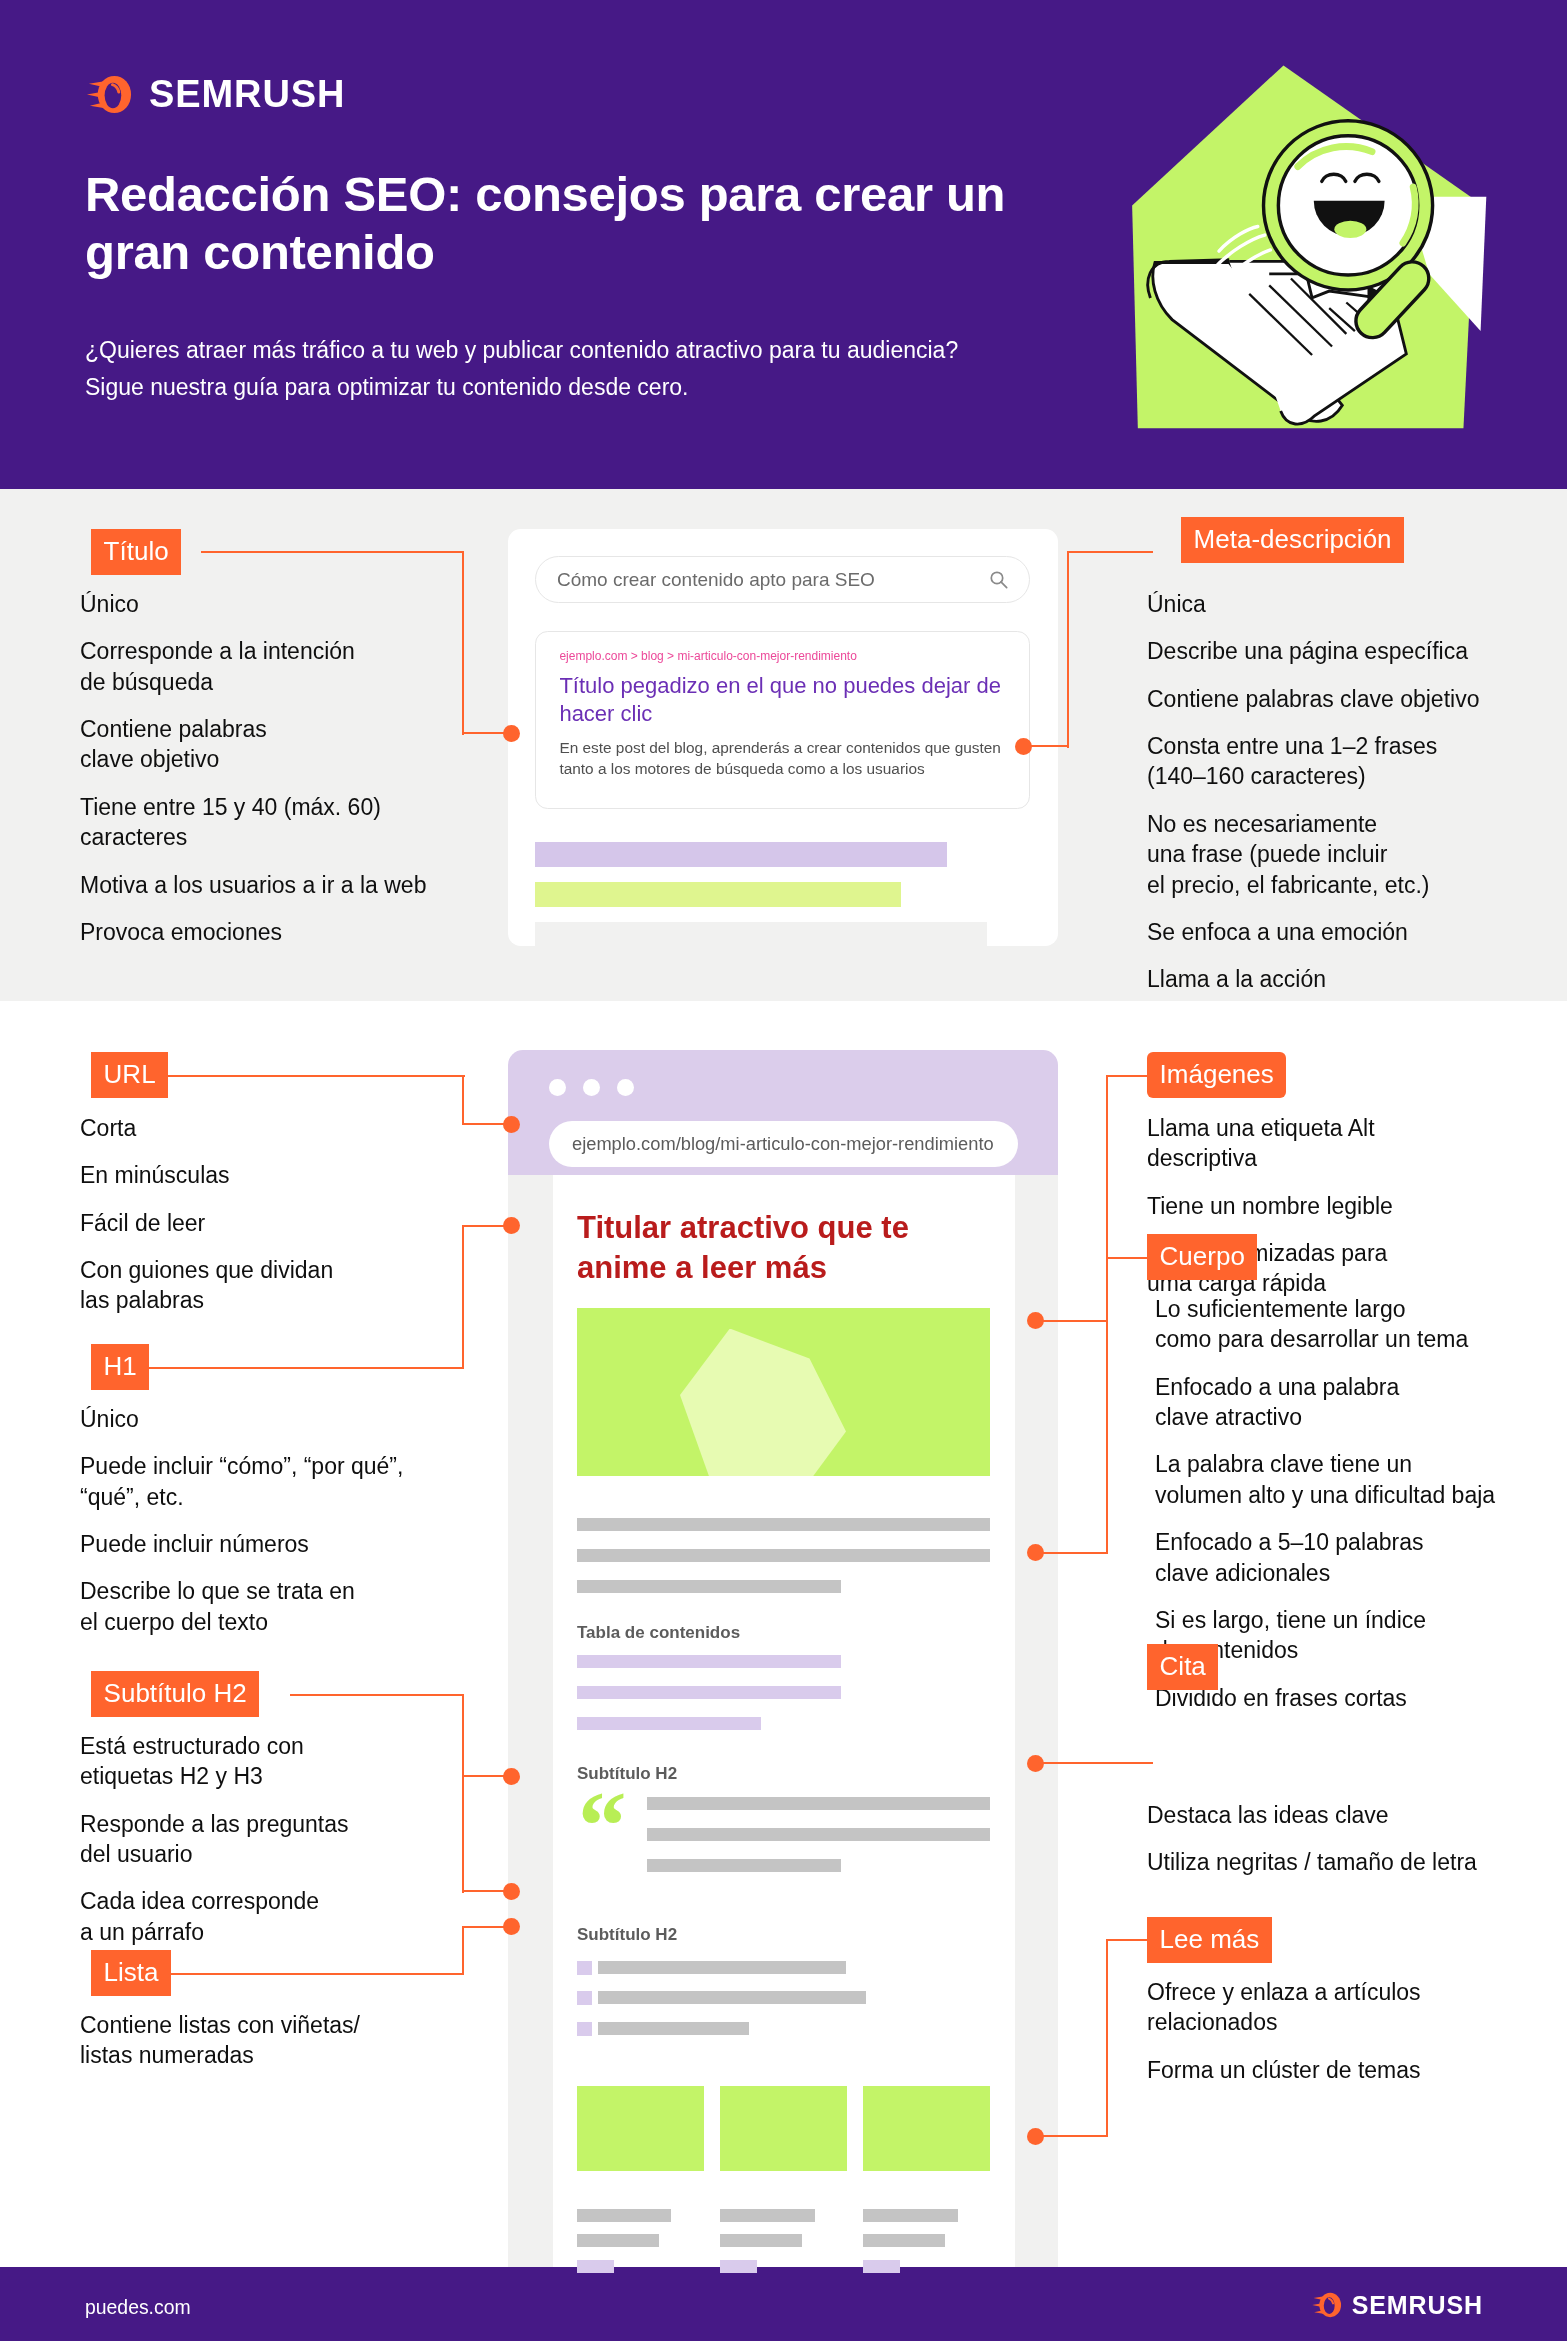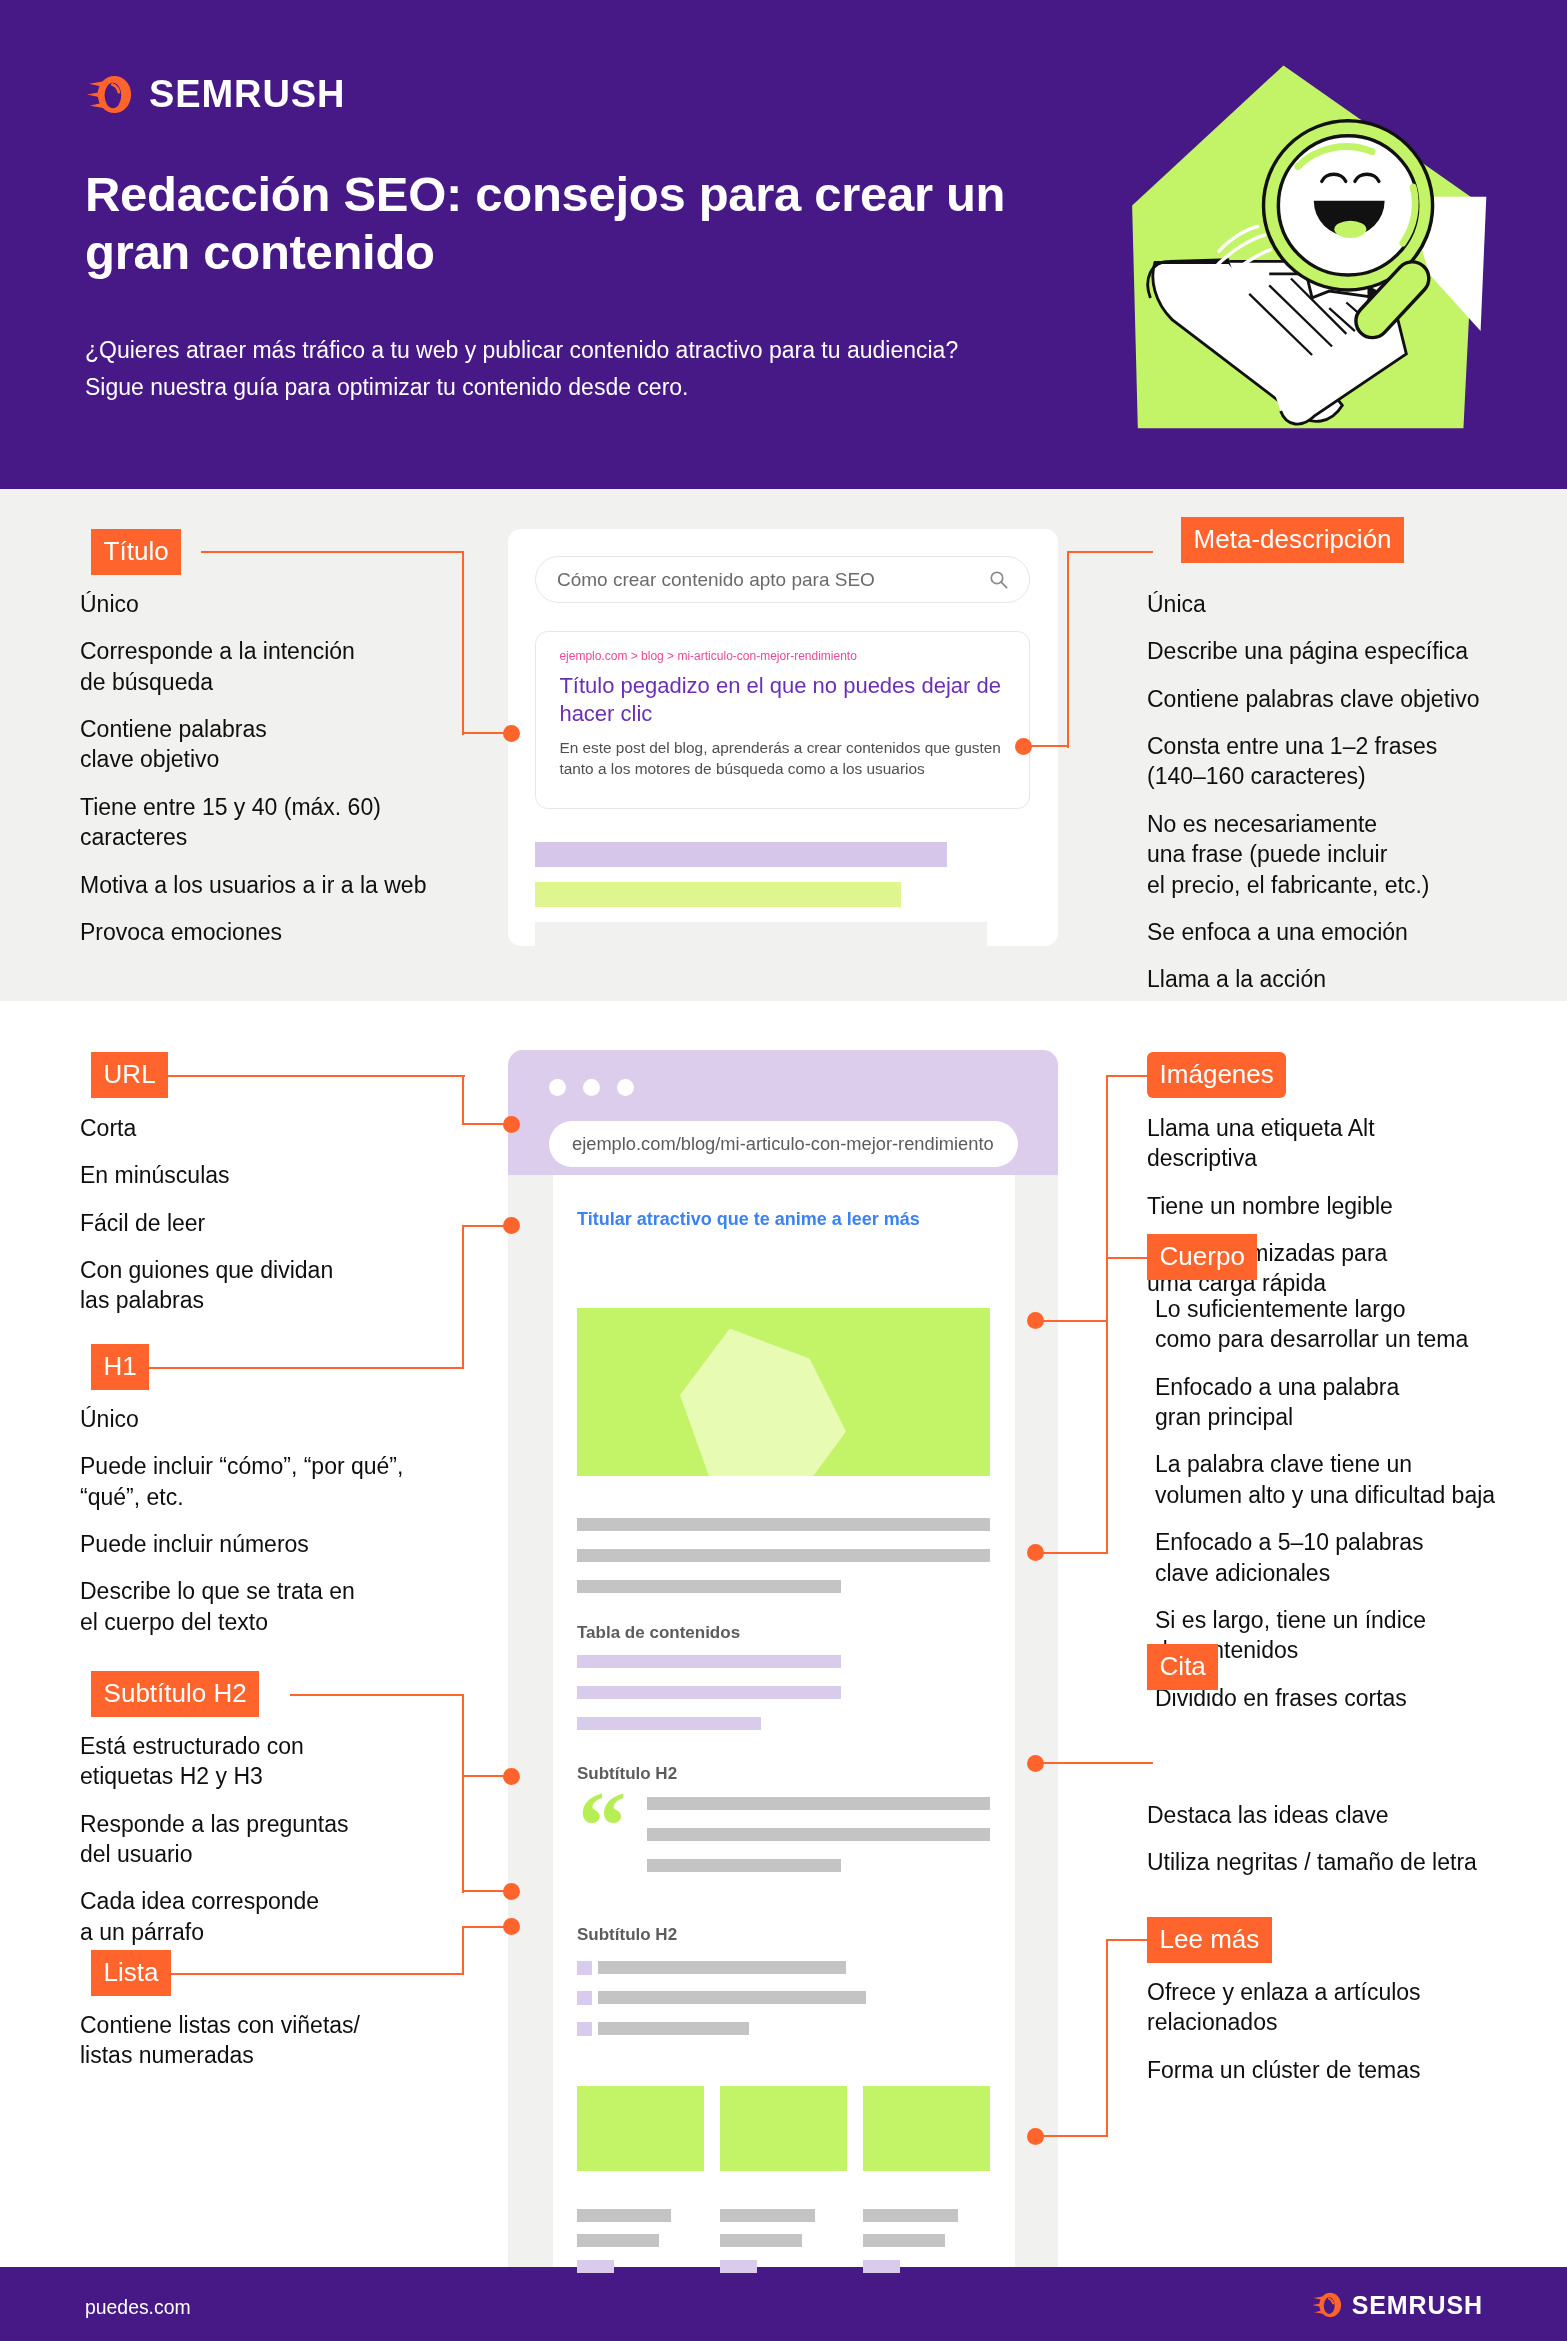--- a/index.html
+++ b/index.html
@@ -119,21 +119,21 @@
     padding:0 23px;
   }
   .urlbar span { font-size:18.3px; color:#5c5c5c; }
 
   .page {
     position:absolute; left:553px; top:1175px; width:462px; height:1092px;
     background:#ffffff; z-index:3;
   }
   .page h2.pt {
     position:absolute; left:24px; top:33px; width:354px;
-    font-size:18px; line-height:1.3; color:#3b82f6; font-weight:700;
+    font-size:31px; line-height:1.3; color:#b91c1c; font-weight:700;
   }
   .hero-img {
     position:absolute; left:24px; top:133px; width:413px; height:168px;
     background:#c3f468; overflow:hidden;
   }
   .hero-img .blob {
     position:absolute; left:103px; top:20.6px; width:166px; height:166px;
     background:#e7fbb2;
     clip-path:polygon(30% 0%, 78% 18%, 100% 62%, 72% 100%, 20% 96%, 0% 40%);
   }
@@ -408,21 +408,21 @@
   <div class="v" style="left:1106px; top:1075px; height:247px;"></div>
   <div class="h" style="left:1036px; top:1320px; width:71px;"></div>
 </div>
 <div class="dot" style="left:1027px; top:1312px;"></div>
 
 <div class="tag" style="left:1147px; top:1234px;">Cuerpo</div>
 <div class="bullets" style="left:1147px; top:1294px; width:412px;margin-left:8px;">
   <div class="b">Lo suficientemente largo
 como para desarrollar un tema</div>
   <div class="b">Enfocado a una palabra
-gran principal</div>
+clave atractivo</div>
   <div class="b">La palabra clave tiene un
 volumen alto y una dificultad baja</div>
   <div class="b">Enfocado a 5–10 palabras
 clave adicionales</div>
   <div class="b">Si es largo, tiene un índice
 de contenidos</div>
   <div class="b">Dividido en frases cortas</div>
 </div>
 <div class="conn">
   <div class="h" style="left:1106px; top:1257px; width:46px;"></div>

